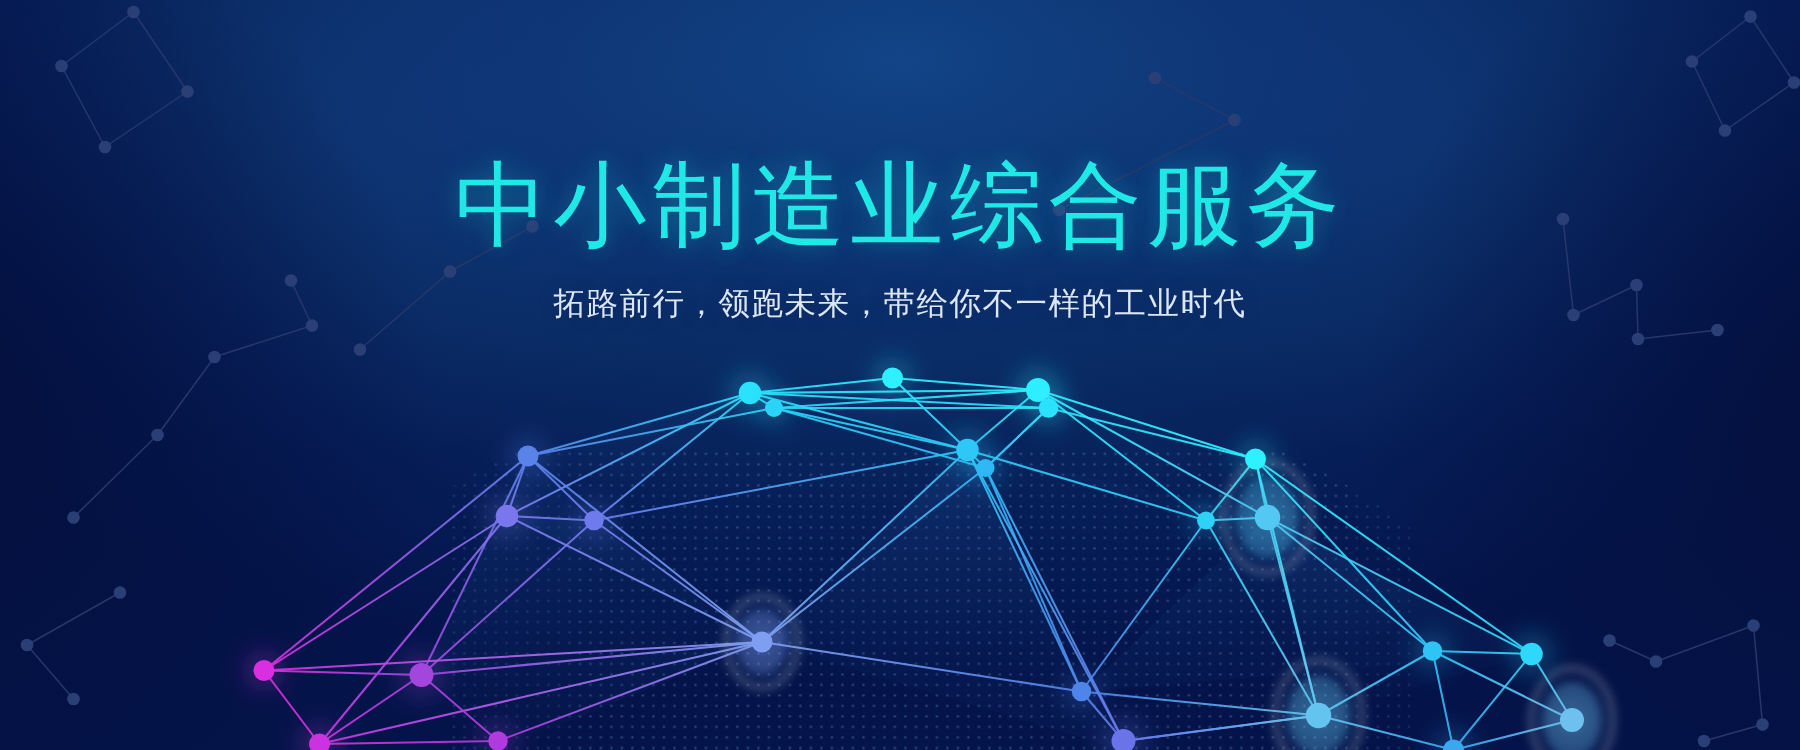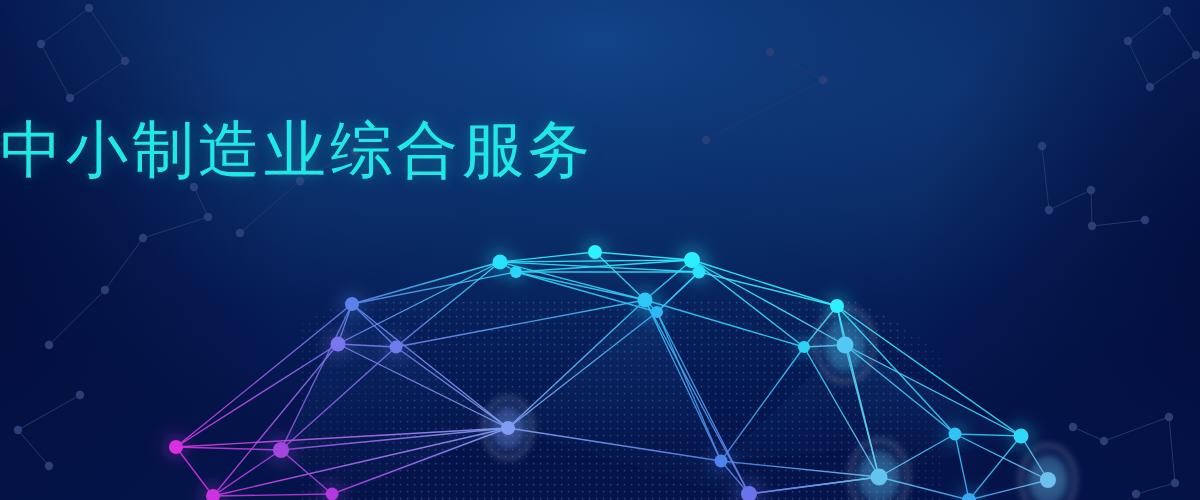--- a/index.html
+++ b/index.html
@@ -31,22 +31,22 @@
     position:absolute;inset:0;
     background:
       radial-gradient(ellipse 380px 300px at 20% 18%, rgba(38,96,178,.16) 0%, rgba(38,96,178,0) 72%),
       radial-gradient(ellipse 380px 300px at 80% 18%, rgba(38,96,178,.14) 0%, rgba(38,96,178,0) 72%);
   }
 
   svg.layer{position:absolute;inset:0;width:1200px;height:500px;}
 
   
   .text-wrap{
-    position:absolute;left:0;right:0;top:12px;
-    text-align:left;
+    position:absolute;left:0;right:0;top:0;
+    text-align:center;
     z-index:8;
     pointer-events:none;
     font-family:Liberation Serif, serif;
   }
   .title{
     margin:0;
     padding-top:102px;
     font-size:62px;
     line-height:72px;
     font-weight:400;
@@ -799,15 +799,16 @@
         <circle cx="213" cy="496" r="7" fill="#cc33e0"></circle>
         <circle cx="332" cy="494" r="13.65" fill="#b03ade" fill-opacity=".20" filter="url(#soft)"></circle>
         <circle cx="332" cy="494" r="6.5" fill="#b03ade"></circle>
         <circle cx="1048" cy="480" r="16.8" fill="#6ec0ee" fill-opacity=".20" filter="url(#soft)"></circle>
         <circle cx="1048" cy="480" r="8" fill="#6ec0ee"></circle>
       </g>
     </svg>
 
   <div class="text-wrap">
     <h1 class="title">中小制造业综合服务</h1>
+    <p class="subtitle">拓路前行，领跑未来，带给你不一样的工业时代</p>
   </div>
 
 </div>
 
 </body></html>

